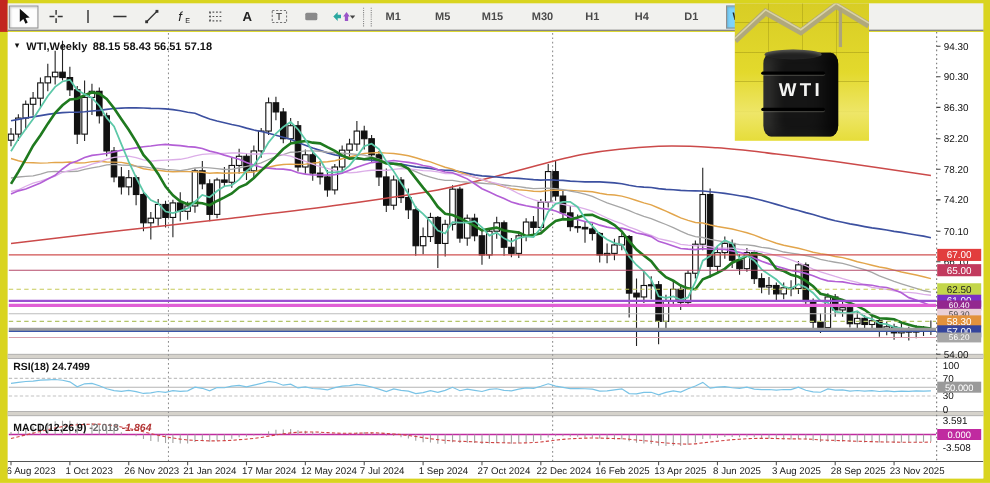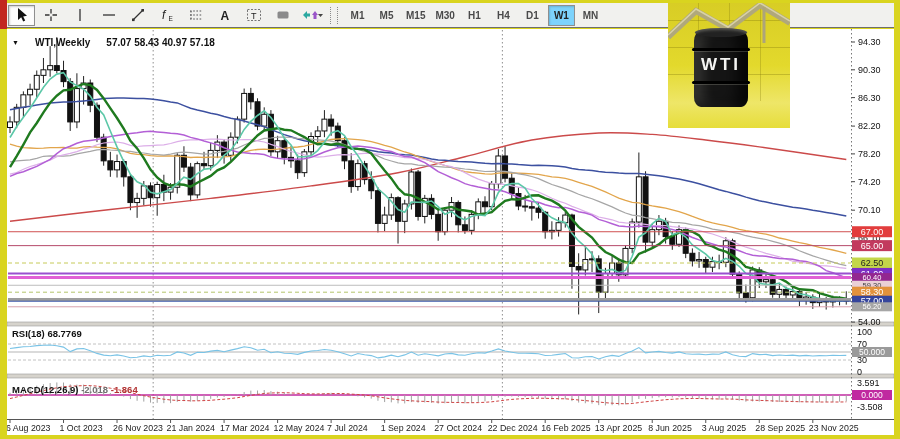--- a/index.html
+++ b/index.html
@@ -11,34 +11,34 @@
   .tb{width:27px;height:21px;display:flex;align-items:center;justify-content:center;margin:0 1px;
       border:1px solid transparent;background:transparent;padding:0;cursor:default;}
   .tb svg{display:block;}
   .tb.active{background:#fdfdfd;border:1px solid #8f8f8f;box-shadow:inset 1px 1px 2px rgba(0,0,0,.18);}
   .tf{min-width:27px;height:21px;padding:0 3px;margin:0 1px;display:flex;align-items:center;justify-content:center;
       font:bold 10px "Liberation Sans",sans-serif;color:#4a4a4a;border:1px solid transparent;background:transparent;}
   .tf.active{background:#7dd3fc;border:1px solid #8f8f8f;color:#222;box-shadow:inset 1px 1px 2px rgba(0,0,0,.15);}
   .grip{width:6px;height:17px;margin:0 5px 0 4px;border-left:1px dotted #8a8a8a;border-right:1px dotted #8a8a8a;}
   .chart-area{position:absolute;left:7px;top:29px;width:887px;height:406px;background:#fff;}
   .sym-title{position:absolute;left:5px;top:8px;font:bold 10px "Liberation Sans",sans-serif;color:#111;
-             display:flex;align-items:center;gap:16px;white-space:nowrap;}
+             display:flex;align-items:center;gap:5px;white-space:nowrap;}
   .sym-title .tri{font-size:7px;color:#111;}
   .ind-label{position:absolute;left:5px;font:bold 9.5px "Liberation Sans",sans-serif;color:#111;white-space:nowrap;}
   .rsi-pos{top:299px;}
   .macd-pos{top:355px;}
   .ind-label .v1{color:#6f6f6f;}
-  .ind-label .v2{color:#b23333;}
+  .ind-label .v2{color:#b23333;font-style:italic;}
   .logo{position:absolute;left:668px;top:3px;width:122px;height:125px;overflow:hidden;z-index:30;
         background:linear-gradient(180deg,#d8cd25 0%,#e3d92c 50%,#eee668 80%,#e6dd3a 100%);}
   .logo .tiles{position:absolute;left:0;top:0;width:100%;height:78%;
         background-image:repeating-linear-gradient(0deg,transparent 0 26px,rgba(130,120,10,.35) 26px 27px),
                          repeating-linear-gradient(90deg,transparent 0 30px,rgba(130,120,10,.30) 30px 31px);}
   .pipes{position:absolute;left:0;top:0;}
-  .barrel{position:absolute;left:26px;top:28px;width:54px;height:76px;background:#151515;
+  .barrel{position:absolute;left:26px;top:45px;width:68px;height:76px;background:#151515;
           border-radius:7px/10px;box-shadow:inset -12px 0 14px rgba(0,0,0,.7),inset 10px 0 12px rgba(255,255,235,.12);}
   .barrel:before{content:"";position:absolute;left:1px;top:-3px;width:52px;height:9px;background:#222;
                  border-radius:50%;box-shadow:inset 0 2px 3px rgba(255,255,235,.25);}
   .barrel .ring{position:absolute;left:-2px;width:58px;height:3px;background:#000;
                 box-shadow:0 1px 0 rgba(255,255,235,.18);border-radius:2px;}
   .r1{top:17px;} .r2{top:50px;}
   .wti-text{position:absolute;left:0;top:24px;width:100%;text-align:center;color:#f4f4f2;
             font:bold 17px "Liberation Sans",sans-serif;letter-spacing:3px;}
   svg text{font-family:"Liberation Sans",sans-serif;}
 </style>
@@ -133,21 +133,21 @@
           <span>
             <svg width="22" height="16" viewBox="0 0 22 16">
               <path d="M2 8 L6 4 L6 6.5 L9 6.5 L9 9.5 L6 9.5 L6 12 Z" fill="#2ba8a0"></path>
               <path d="M12 5 L15 9 L13.5 9 L13.5 13 L10.5 13 L10.5 9 L9 9 Z" fill="#9a55c8" transform="translate(2,-1)"></path>
               <path d="M17 7 L19.5 10 L22 7 Z" fill="#444"></path>
             </svg>
           </span>
         </button>
       </div>
     <div class="grip"></div>
-    <div id="tf-group" style="display:flex;align-items:flex-end;">
+    <div id="tf-group" style="display:flex;align-items:flex-end;gap:16px;">
         <button class="tf">M1</button>
         <button class="tf">M5</button>
         <button class="tf">M15</button>
         <button class="tf">M30</button>
         <button class="tf">H1</button>
         <button class="tf">H4</button>
         <button class="tf">D1</button>
         <button class="tf active">W1</button>
         <button class="tf">MN</button>
       </div>
@@ -662,26 +662,26 @@
           <line x1="759.2800000000001" y1="420" x2="759.2800000000001" y2="423" stroke="#555" stroke-width="1"></line>
           <text x="755.2800000000001" y="431" font-size="8.8" fill="#222">28 Sep 2025</text>
           <line x1="812.8000000000001" y1="420" x2="812.8000000000001" y2="423" stroke="#555" stroke-width="1"></line>
           <text x="808.8000000000001" y="431" font-size="8.8" fill="#222">23 Nov 2025</text>
         </g>
       </svg>
 
     <div class="sym-title">
       <span class="tri">▼</span>
       <span>WTI,Weekly</span>
-      <span>57.07 58.43 40.97 57.18</span>
+      <span>88.15 58.43 56.51 57.18</span>
     </div>
 
     <div class="ind-label rsi-pos">
       <span>RSI(18)</span>
-      <span>68.7769</span>
+      <span>24.7499</span>
     </div>
 
     <div class="ind-label macd-pos">
       <span>MACD(12,26,9)</span>
       <span class="v1">-2.018</span>
       <span class="v2">-1.864</span>
     </div>
   </div>
 
   <div class="logo">

